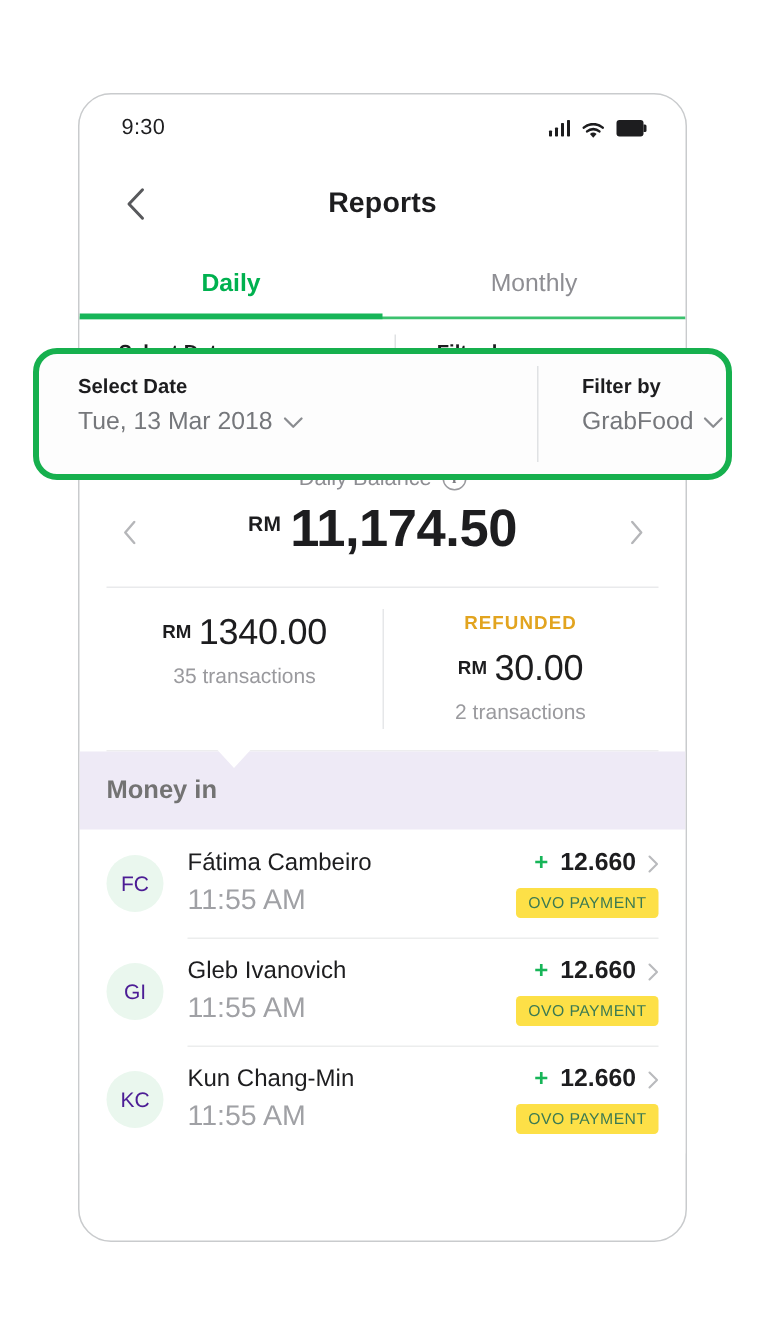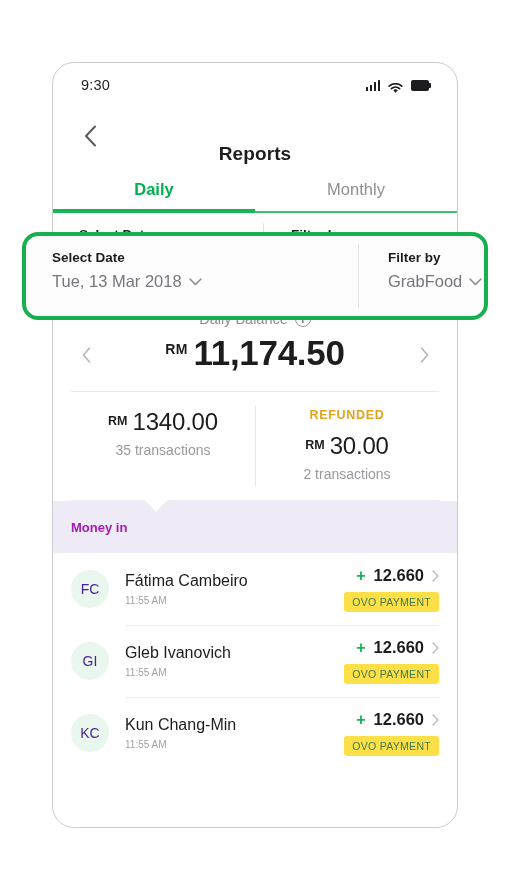--- a/index.html
+++ b/index.html
@@ -43,21 +43,21 @@
   .sig i:nth-child(4) { height: 11px; }
   .wifi { width: 15px; height: 11px; position: relative; }
   .batt { width: 20px; height: 10.5px; position: relative; }
   .batt .body { position: absolute; inset: 0 2.5px 0 0; background: #1d1d1f; border-radius: 2px; }
   .batt .cap { position: absolute; right: 0; top: 3px; width: 2px; height: 4.5px;
                background: #1d1d1f; border-radius: 0 1px 1px 0; }
 
   
   .navbar {
     position: relative; height: 58px;
-    display: flex; align-items: flex-end; justify-content: center;
+    display: flex; align-items: center; justify-content: center;
   }
   .nav-back {
     position: absolute; left: 24px; top: 50%; transform: translateY(-50%);
     width: 26px; height: 26px; cursor: pointer;
     display: flex; align-items: center; justify-content: center;
   }
   .nav-title {
     font-size: 19px; font-weight: 700; color: #1d1d1f; letter-spacing: .1px;
   }
 
@@ -137,21 +137,21 @@
   .stat-amt-row { display: flex; align-items: flex-start; justify-content: center; margin-bottom: 6px; }
   .stat-cur { font-size: 12.5px; font-weight: 700; color: #1d1d1f; margin-top: 6px; margin-right: 5px; }
   .stat-amt { font-size: 24px; font-weight: 400; color: #1d1d1f; letter-spacing: -.2px; }
   .stat-sub { font-size: 14px; color: #9a9a9e; }
 
   
   .moneyin {
     position: relative; background: #eeeaf6; height: 52px;
     display: flex; align-items: center; padding-left: 18px;
   }
-  .moneyin-text { font-size: 13px; font-weight: 700; color: #a21caf; }
+  .moneyin-text { font-size: 17px; font-weight: 700; color: #737373; }
   .notch {
     position: absolute; left: 92px; top: -1px;
     width: 0; height: 0;
     border-left: 11px solid transparent;
     border-right: 11px solid transparent;
     border-top: 12px solid #ffffff;
   }
 
   
   .txlist { background: #ffffff; }
@@ -164,21 +164,21 @@
     height: 1px; background: #eceded;
   }
   .avatar {
     width: 38px; height: 38px; border-radius: 50%;
     background: #eaf7ee; color: #4c1d95;
     display: flex; align-items: center; justify-content: center;
     font-size: 14px; flex: 0 0 38px;
   }
   .tx-mid { margin-left: 16px; flex: 1; min-width: 0; }
   .tx-name { font-size: 16px; color: #1d1d1f; margin-bottom: 5px; }
-  .tx-time { font-size: 10px; color: #a0a1a5; }
+  .tx-time { font-size: 19px; color: #a0a1a5; }
   .tx-right { text-align: right; display: flex; flex-direction: column; align-items: flex-end; }
   .tx-amt-row { display: flex; align-items: center; gap: 8px; margin-bottom: 7px; }
   .tx-plus { color: #17b558; font-size: 16px; font-weight: 700; }
   .tx-amt { font-size: 16.5px; font-weight: 700; color: #1d1d1f; }
   .tx-chev { color: #b9babd; display: flex; align-items: center; }
   .badge {
     background: #fde047; color: #3b7a52; font-size: 10.5px;
     letter-spacing: .3px; padding: 4px 8px; border-radius: 3px;
   }
 

